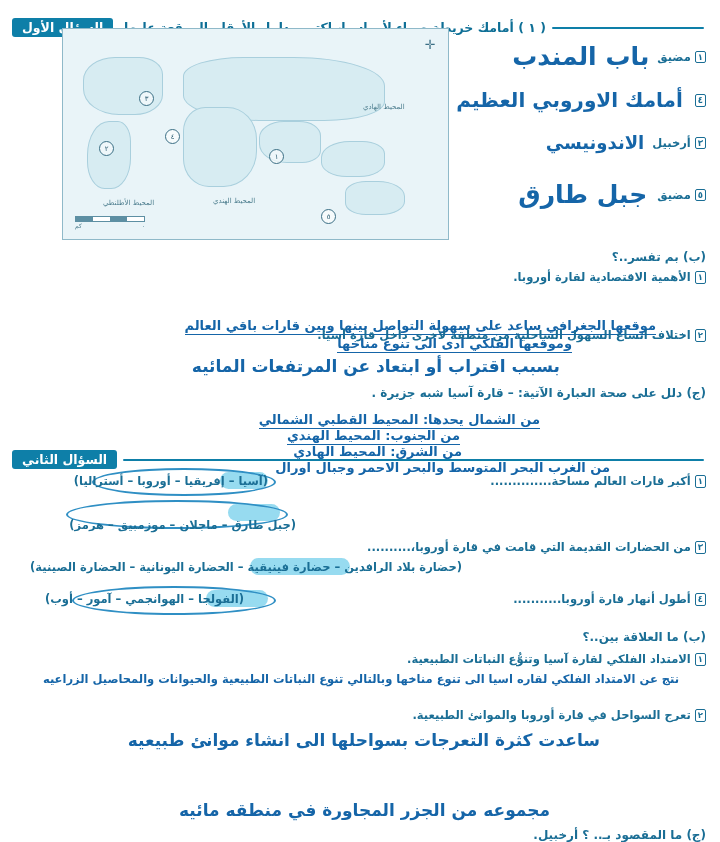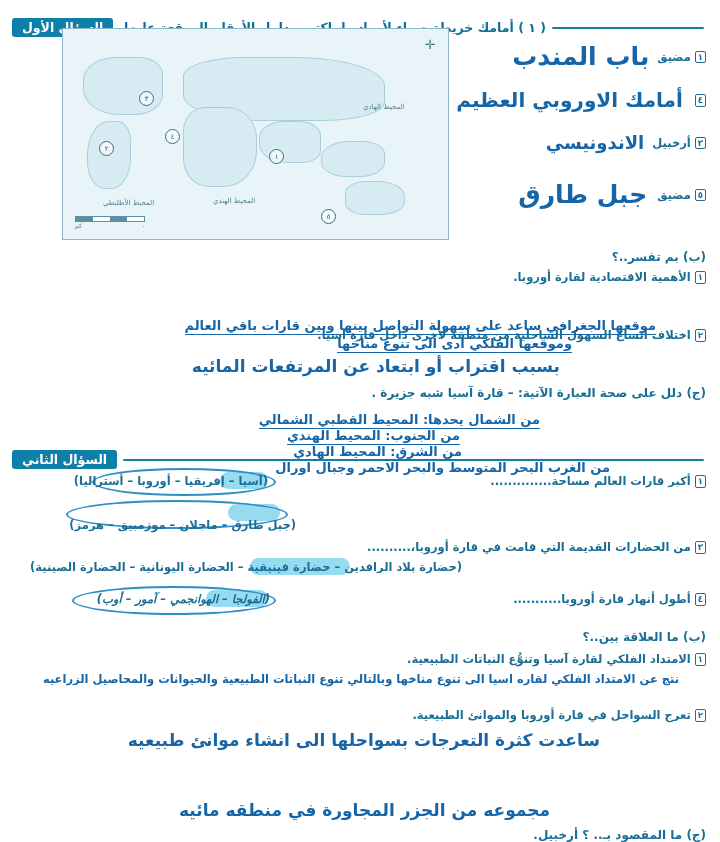--- a/index.html
+++ b/index.html
@@ -230,21 +230,21 @@
     <span>الحضارة اليونانية</span> –
     <span>الحضارة الصينية</span>)
   </div>
 
   <div class="mcq-line" style="right:14px;top:592px;width:690px;">
     <div class="mcq-opts">
       <span class="num">٤</span><span>أطول أنهار قارة أوروبا</span><span class="dots">...........</span>
     </div>
   </div>
   <div class="blob" style="right:452px;top:590px;width:62px;height:17px;"></div>
-  <div class="mcq-opts" style="position:absolute;right:450px;top:592px;white-space:nowrap;font-style:italic;">
+  <div class="mcq-opts" style="position:absolute;right:476px;top:592px;white-space:nowrap;">
     (<span>الفولجا</span> –
     <span>الهوانجمي</span> –
     <span>آمور</span> –
     <span>أوب</span>)
   </div>
   <div class="blob-ring" style="right:444px;top:586px;width:200px;height:25px;"></div>
 
   <div class="printed" style="position:absolute;right:14px;top:628px;">(ب) ما العلاقة بين..؟</div>
 
   <div class="printed-sm" style="position:absolute;right:14px;top:652px;">

